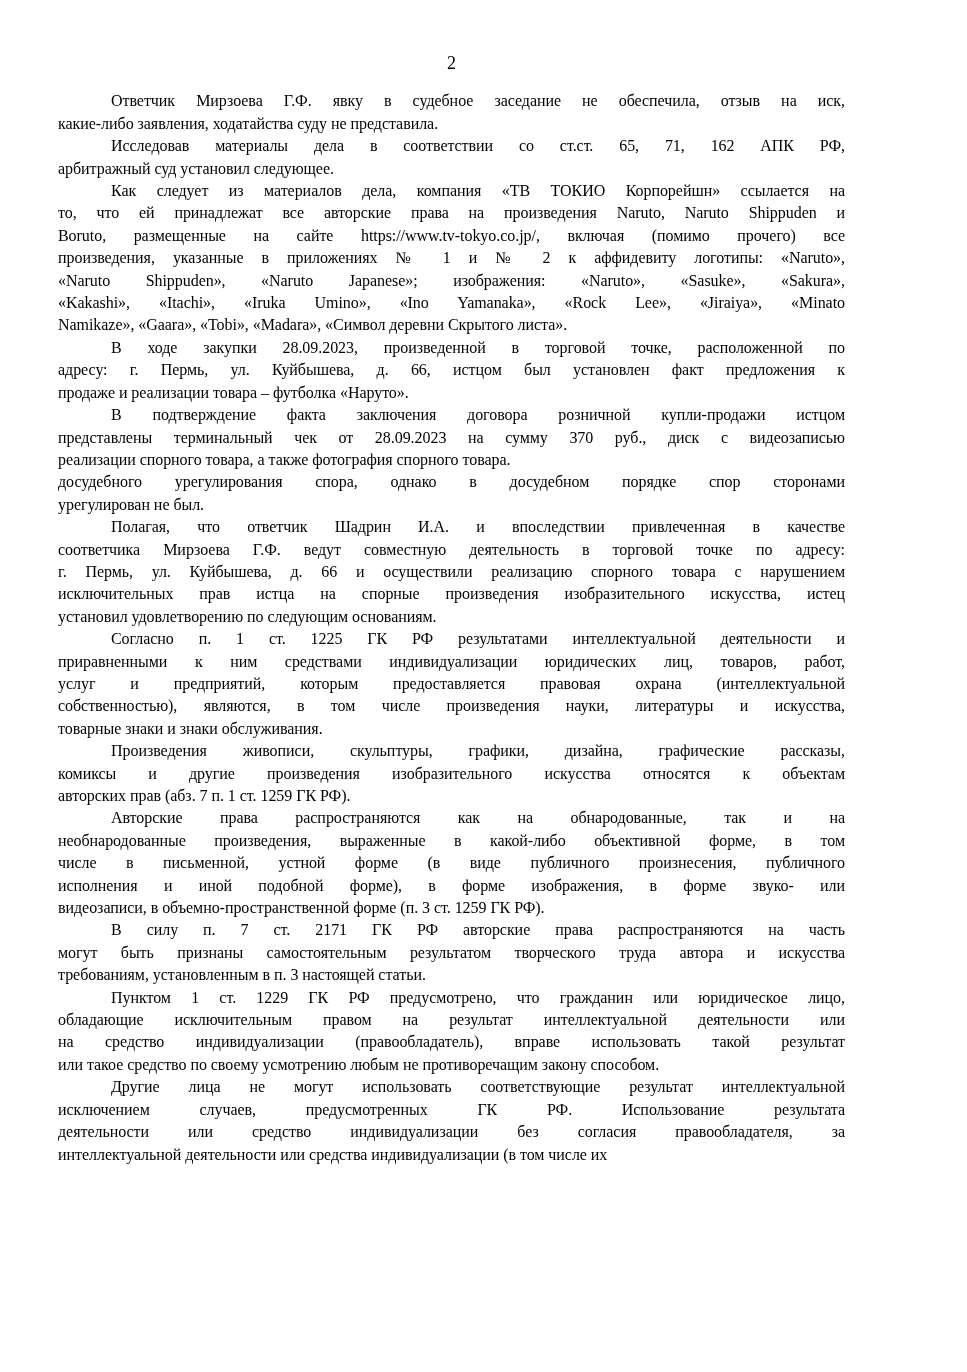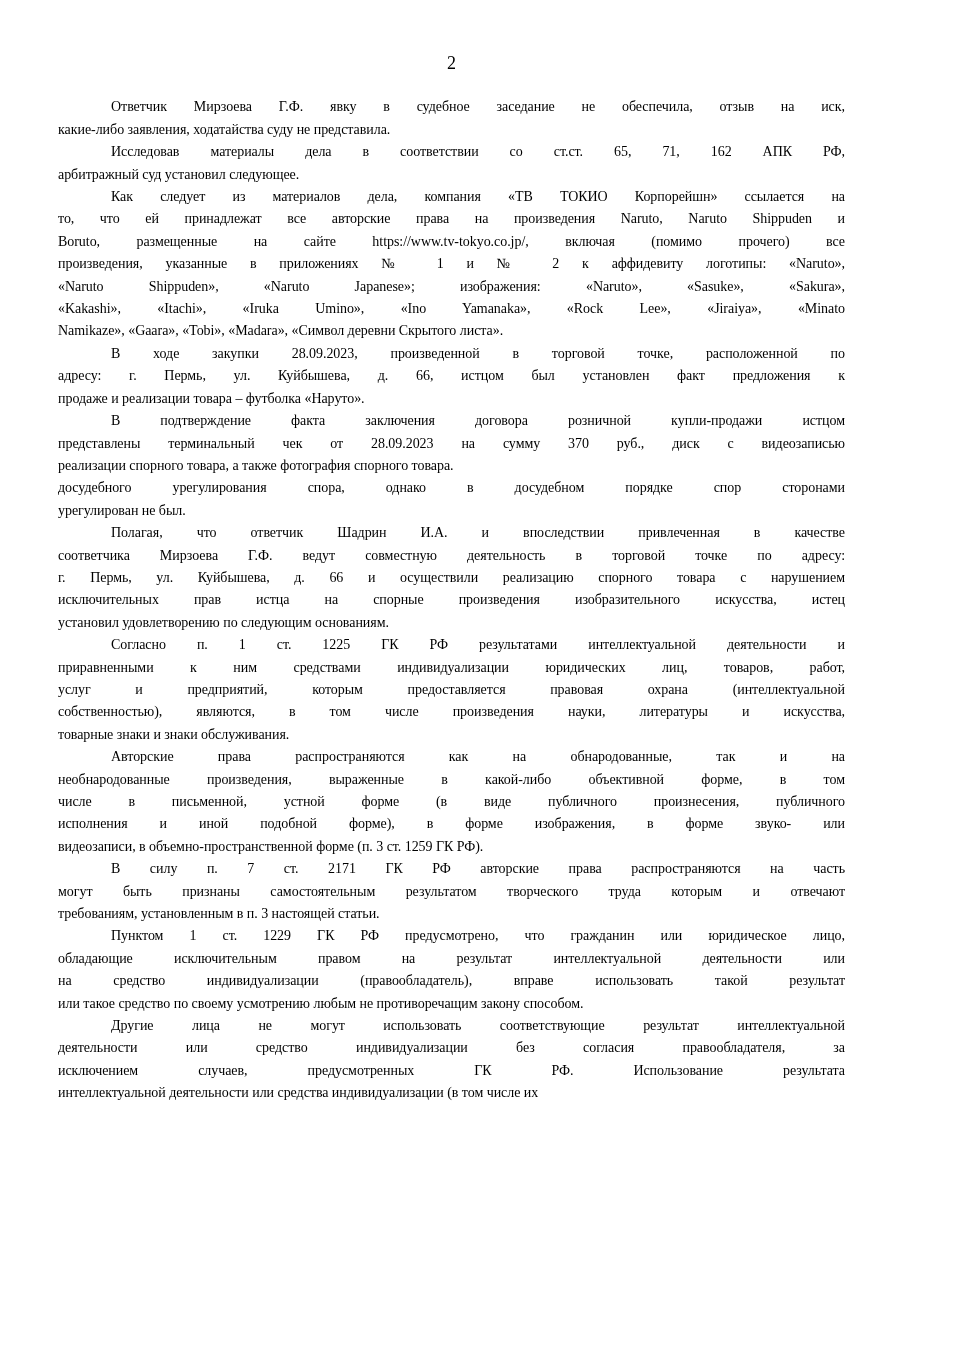--- a/index.html
+++ b/index.html
@@ -18,22 +18,22 @@
     top: 0;
     width: 787px;
   }
   .page-number {
     padding-top: 52px;
     text-align: center;
     font-size: 18px;
     line-height: 22.4px;
   }
   .doc-body {
-    margin-top: 22px;
-    font-size: 14px;
+    margin-top: 16px;
+    font-size: 16px;
     line-height: 22.4px;
     letter-spacing: -0.05px;
   }
   .para { margin: 0; }
   .line {
     display: block;
     text-align: justify;
     text-align-last: justify;
   }
   .line.first { text-indent: 53px; }
@@ -86,37 +86,42 @@
         <span class="line last">установил удовлетворению по следующим основаниям.</span>
       </p>
       <p class="para">
         <span class="line first">Согласно п. 1 ст. 1225 ГК РФ результатами интеллектуальной деятельности и</span>
         <span class="line">приравненными к ним средствами индивидуализации юридических лиц, товаров, работ,</span>
         <span class="line">услуг и предприятий, которым предоставляется правовая охрана (интеллектуальной</span>
         <span class="line">собственностью), являются, в том числе произведения науки, литературы и искусства,</span>
         <span class="line last">товарные знаки и знаки обслуживания.</span>
       </p>
       <p class="para">
+        <span class="line first">Произведения живописи, скульптуры, графики, дизайна, графические рассказы,</span>
+        <span class="line">комиксы и другие произведения изобразительного искусства относятся к объектам</span>
+        <span class="line last">авторских прав (абз. 7 п. 1 ст. 1259 ГК РФ).</span>
+      </p>
+      <p class="para">
         <span class="line first">Авторские права распространяются как на обнародованные, так и на</span>
         <span class="line">необнародованные произведения, выраженные в какой-либо объективной форме, в том</span>
         <span class="line">числе в письменной, устной форме (в виде публичного произнесения, публичного</span>
         <span class="line">исполнения и иной подобной форме), в форме изображения, в форме звуко- или</span>
         <span class="line last">видеозаписи, в объемно-пространственной форме (п. 3 ст. 1259 ГК РФ).</span>
       </p>
       <p class="para">
         <span class="line first">В силу п. 7 ст. 2171 ГК РФ авторские права распространяются на часть</span>
-        <span class="line">могут быть признаны самостоятельным результатом творческого труда которым и отвечают</span>
+        <span class="line">могут быть признаны самостоятельным результатом творческого труда автора и искусства</span>
         <span class="line last">требованиям, установленным в п. 3 настоящей статьи.</span>
       </p>
       <p class="para">
         <span class="line first">Пунктом 1 ст. 1229 ГК РФ предусмотрено, что гражданин или юридическое лицо,</span>
         <span class="line">обладающие исключительным правом на результат интеллектуальной деятельности или</span>
         <span class="line">на средство индивидуализации (правообладатель), вправе использовать такой результат</span>
         <span class="line last">или такое средство по своему усмотрению любым не противоречащим закону способом.</span>
       </p>
       <p class="para">
         <span class="line first">Другие лица не могут использовать соответствующие результат интеллектуальной</span>
+        <span class="line">исключением случаев, предусмотренных ГК РФ. Использование результата</span>
         <span class="line">деятельности или средство индивидуализации без согласия правообладателя, за</span>
-        <span class="line">исключением случаев, предусмотренных ГК РФ. Использование результата</span>
         <span class="line last">интеллектуальной деятельности или средства индивидуализации (в том числе их</span>
       </p>
     </div>
 </div>
 
 </body></html>

